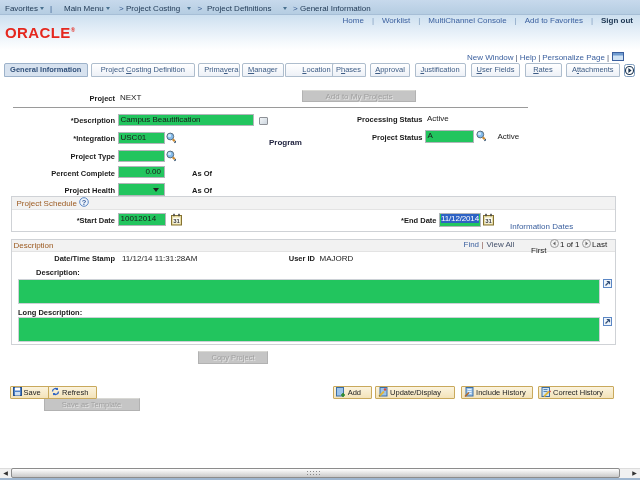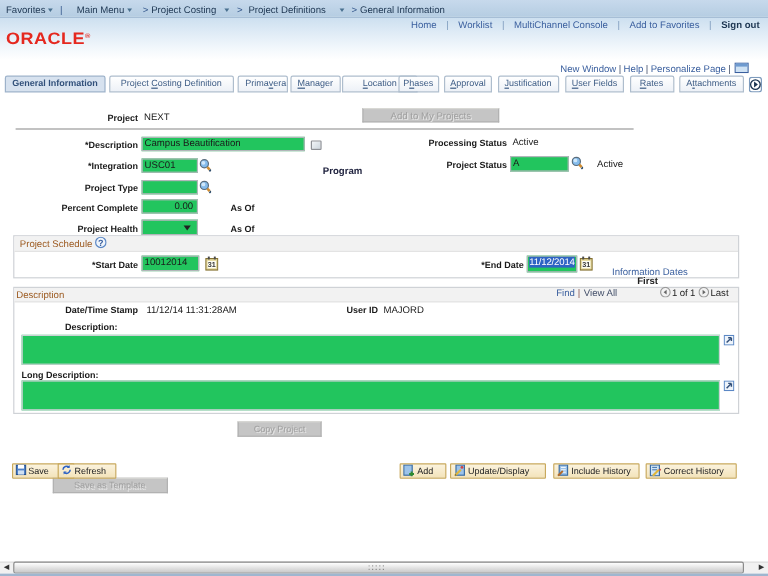--- a/index.html
+++ b/index.html
@@ -157,36 +157,36 @@
     <text x="5.5" y="9.5" font-size="6" fill="#3a3a3a" text-anchor="middle" font-weight="bold">31</text>
   </svg>
   <div class="link" style="left:510px;top:221.5px;">Information Dates</div>
 
   <div class="sect" style="top:239px;height:106px;">
     <div class="hd" style="height:12px;line-height:12px;padding-left:1.5px;">Description</div>
   </div>
   <div class="link" style="left:463.5px;top:239.5px;">Find</div>
   <div class="val" style="left:481.5px;top:239.5px;color:#8a5a52;font-size:8px;">|</div>
   <div class="val" style="left:486.5px;top:239.5px;color:#44506a;font-size:8px;">View All</div>
-  <div class="val" style="left:531px;top:230px;color:#222;font-size:8px;font-weight:bold;">First</div>
+  <div class="val" style="left:531px;top:246px;color:#222;font-size:8px;">First</div>
   <svg class="abs" style="left:550px;top:239px" width="9" height="9">
     <circle cx="4.5" cy="4.5" r="4" fill="#f2f2f2" stroke="#9a9a9a"></circle>
     <path d="M5.5 2.5 L3 4.5 L5.5 6.5 Z" fill="#666"></path>
   </svg>
   <div class="val" style="left:560px;top:239.5px;color:#222;font-size:8px;letter-spacing:-0.1px;">1 of 1</div>
   <svg class="abs" style="left:581.5px;top:239px" width="9" height="9">
     <circle cx="4.5" cy="4.5" r="4" fill="#f2f2f2" stroke="#9a9a9a"></circle>
     <path d="M3.5 2.5 L6 4.5 L3.5 6.5 Z" fill="#666"></path>
   </svg>
   <div class="val" style="left:592px;top:239.5px;color:#222;font-size:8px;">Last</div>
   <div class="lbl" style="left:0;width:115px;top:254px;">Date/Time Stamp</div>
   <div class="val" style="left:122px;top:253.5px;">11/12/14 11:31:28AM</div>
   <div class="lbl" style="left:0;width:315px;top:254px;">User ID</div>
   <div class="val" style="left:319.5px;top:253.5px;">MAJORD</div>
-  <div class="lbl" style="left:18px;width:80px;top:268px;text-align:right;">Description:</div>
+  <div class="lbl" style="left:18px;width:80px;top:268px;text-align:center;">Description:</div>
   <svg class="abs" style="left:602.5px;top:278.5px" width="9" height="9">
     <rect x="0.5" y="0.5" width="8" height="8" fill="#eef4fb" stroke="#5b87c5"></rect>
     <path d="M2.5 6.5 L6 3" stroke="#33507a" stroke-width="1.2"></path>
     <path d="M6.5 2.5 L3.8 2.5 M6.5 2.5 L6.5 5.2" stroke="#33507a" stroke-width="1.2"></path>
   </svg>
   <div class="inp" style="left:18px;top:279px;width:582px;height:24.5px;border-color:#ccd1d6"></div>
   <div class="lbl" style="left:18px;width:100px;top:307.5px;text-align:left;">Long Description:</div>
   <svg class="abs" style="left:602.5px;top:316.5px" width="9" height="9">
     <rect x="0.5" y="0.5" width="8" height="8" fill="#eef4fb" stroke="#5b87c5"></rect>
     <path d="M2.5 6.5 L6 3" stroke="#33507a" stroke-width="1.2"></path>

